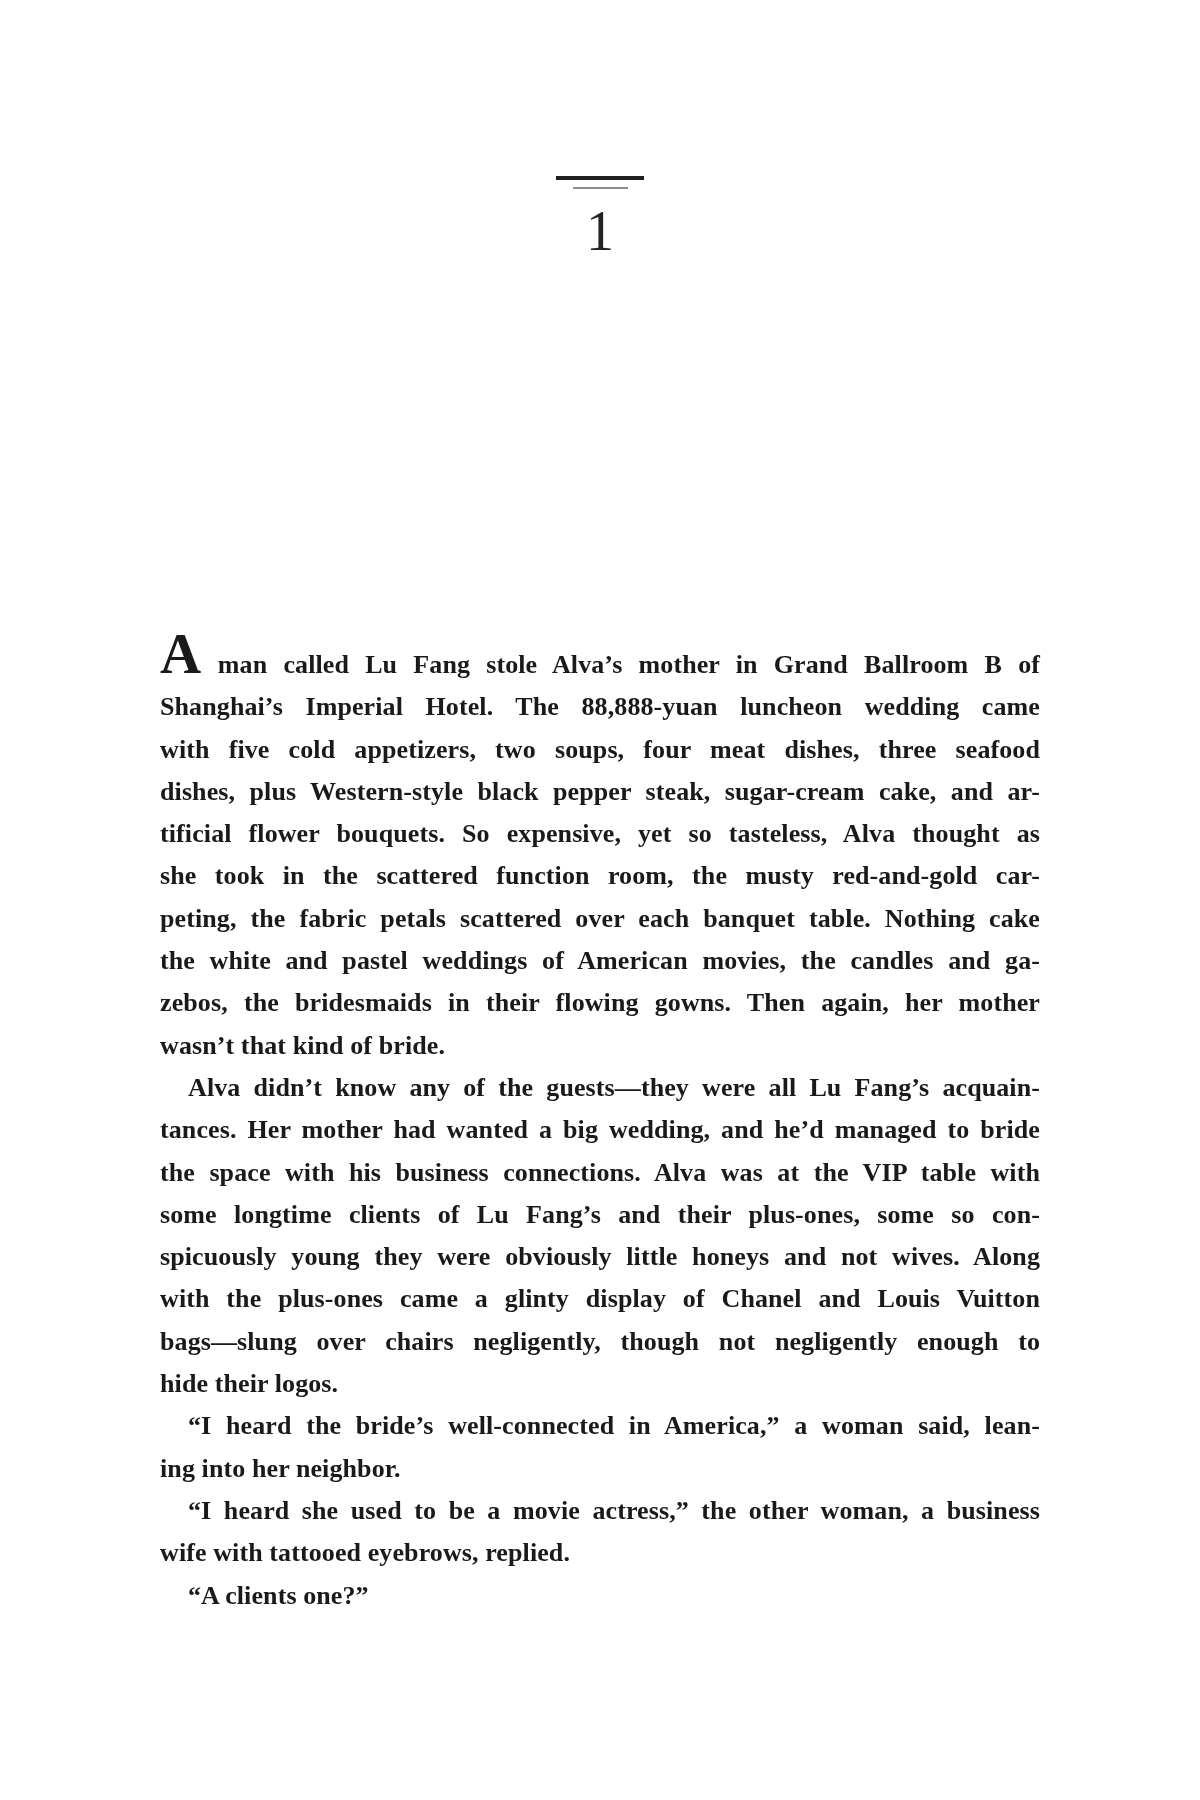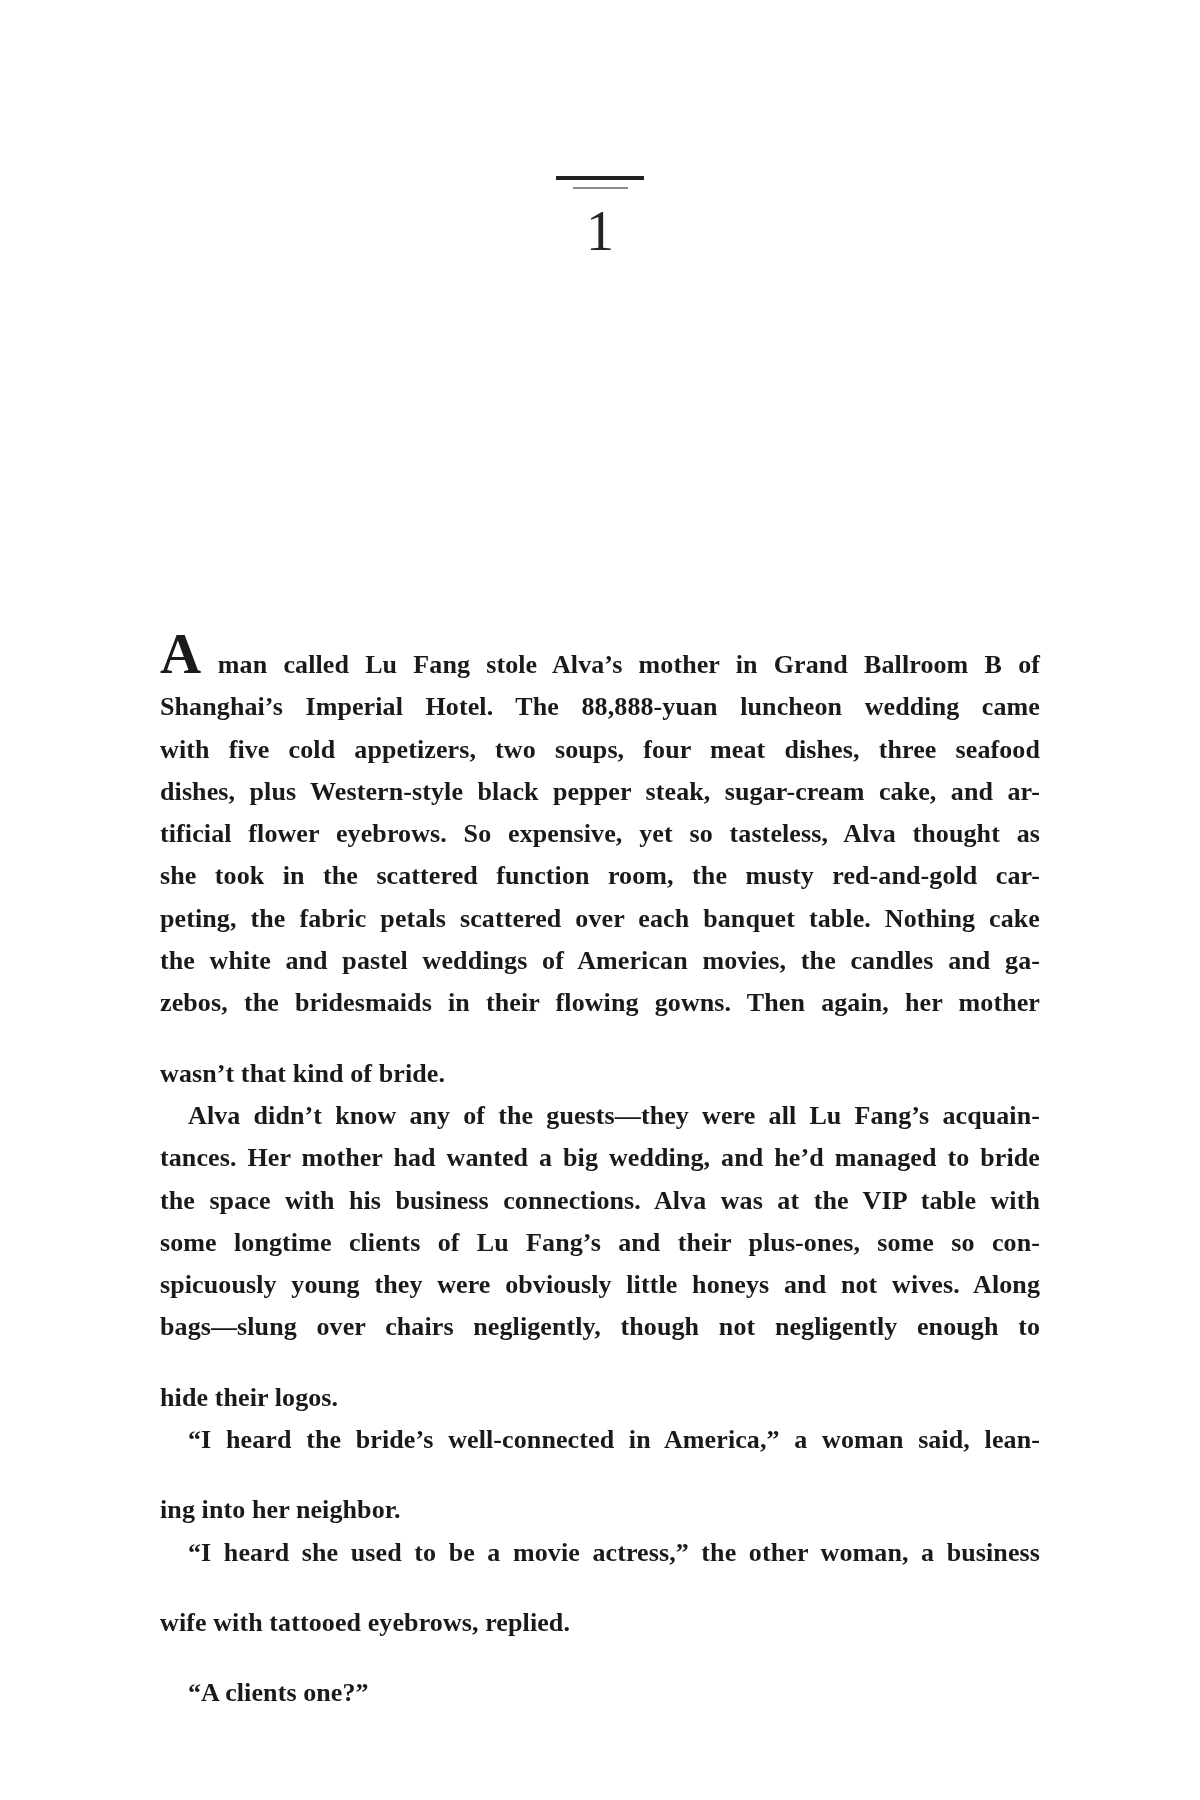--- a/index.html
+++ b/index.html
@@ -43,21 +43,21 @@
     line-height: 42.3px;
     letter-spacing: 0.1px;
   }
   .para { margin: 0; }
   .line {
     text-align: justify;
     text-align-last: justify;
     text-justify: inter-word;
     font-weight: bold;
   }
-  .line.last { text-align-last: left; margin-top: 28px; }
+  .line.last { text-align-last: left; }
   .line.indent { text-indent: 28px; }
   .initial-cap {
     font-size: 57px;
     line-height: 0;
     letter-spacing: 0.5px;
   }
 </style>
 </head>
 <body>
 
@@ -66,33 +66,34 @@
     <div class="rule-thick" style="background: rgb(31, 31, 31);"></div>
     <div class="rule-thin" style="background: rgb(140, 140, 140);"></div>
   </div>
   <div class="chapter-number">1</div>
   <div class="text-block" id="text-block">
       <div class="para">
         <div class="line"><span class="initial-cap">A</span> man called Lu Fang stole Alva’s mother in Grand Ballroom B of</div>
         <div class="line">Shanghai’s Imperial Hotel. The 88,888-yuan luncheon wedding came</div>
         <div class="line">with five cold appetizers, two soups, four meat dishes, three seafood</div>
         <div class="line">dishes, plus Western-style black pepper steak, sugar-cream cake, and ar-</div>
-        <div class="line">tificial flower eyebrows. So expensive, yet so tasteless, Alva thought as</div>
+        <div class="line">tificial flower bouquets. So expensive, yet so tasteless, Alva thought as</div>
         <div class="line">she took in the scattered function room, the musty red-and-gold car-</div>
         <div class="line">peting, the fabric petals scattered over each banquet table. Nothing cake</div>
         <div class="line">the white and pastel weddings of American movies, the candles and ga-</div>
         <div class="line">zebos, the bridesmaids in their flowing gowns. Then again, her mother</div>
         <div class="line last">wasn’t that kind of bride.</div>
       </div>
       <div class="para">
         <div class="line indent">Alva didn’t know any of the guests—they were all Lu Fang’s acquain-</div>
         <div class="line">tances. Her mother had wanted a big wedding, and he’d managed to bride</div>
         <div class="line">the space with his business connections. Alva was at the VIP table with</div>
         <div class="line">some longtime clients of Lu Fang’s and their plus-ones, some so con-</div>
         <div class="line">spicuously young they were obviously little honeys and not wives. Along</div>
+        <div class="line">with the plus-ones came a glinty display of Chanel and Louis Vuitton</div>
         <div class="line">bags—slung over chairs negligently, though not negligently enough to</div>
         <div class="line last">hide their logos.</div>
       </div>
       <div class="para">
         <div class="line indent">“I heard the bride’s well-connected in America,” a woman said, lean-</div>
         <div class="line last">ing into her neighbor.</div>
       </div>
       <div class="para">
         <div class="line indent">“I heard she used to be a movie actress,” the other woman, a business</div>
         <div class="line last">wife with tattooed eyebrows, replied.</div>

